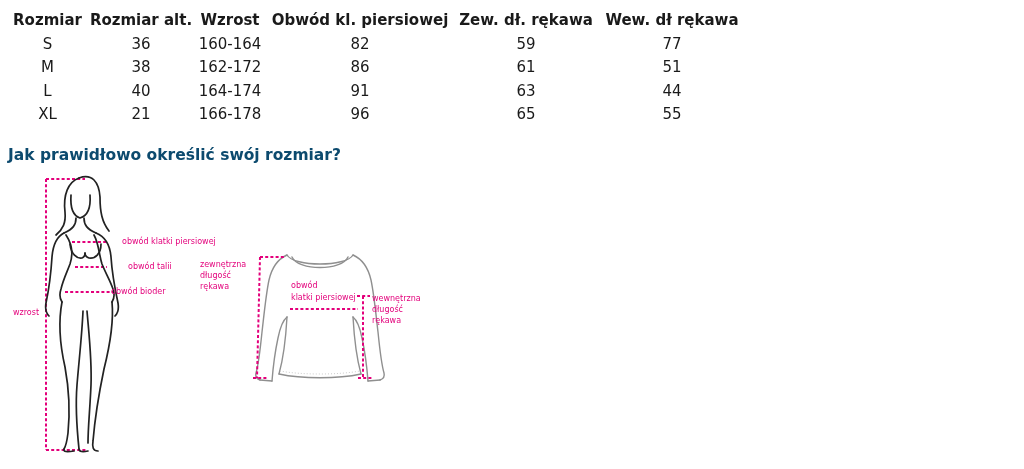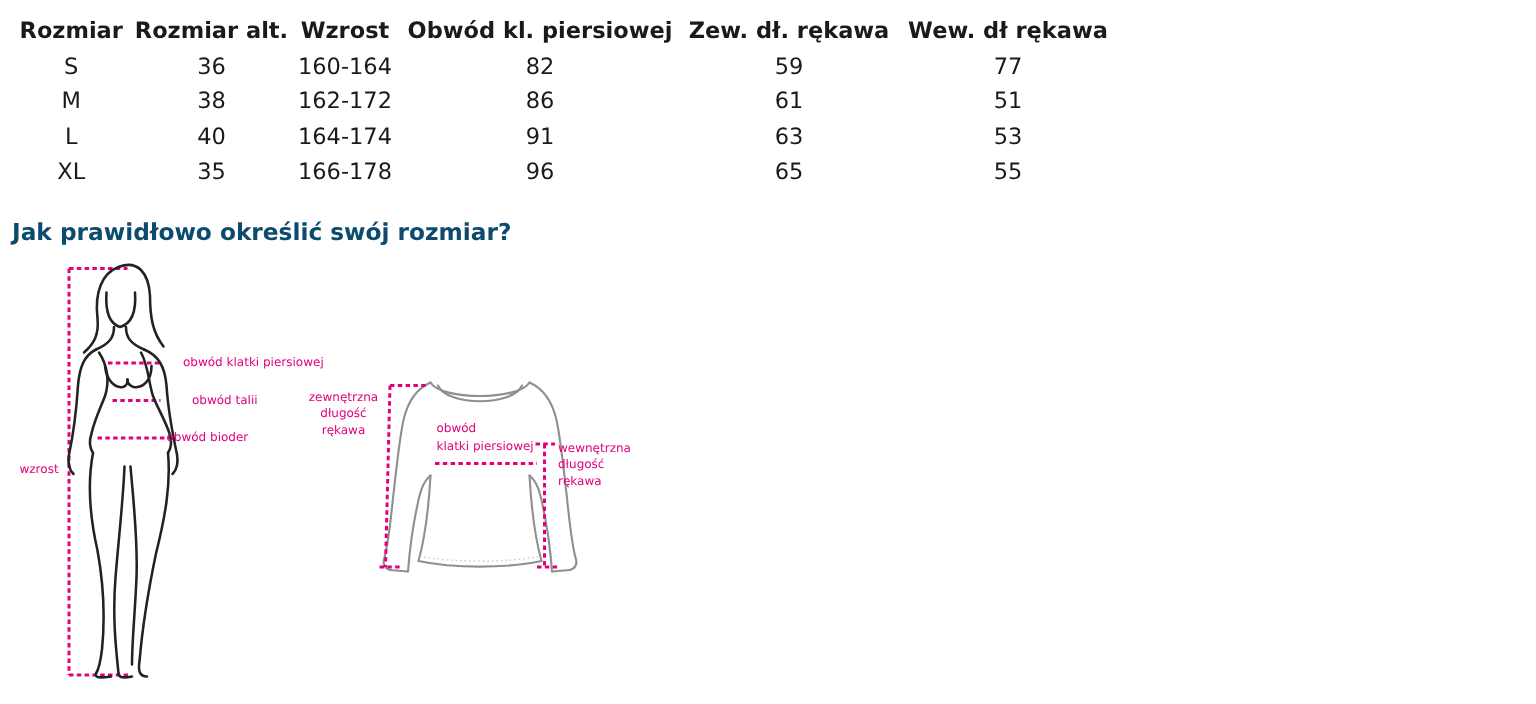--- a/index.html
+++ b/index.html
@@ -19,21 +19,21 @@
   h2.section-heading {
     position:absolute; left:8px; top:146px; margin:0;
     font-size:15.5px; font-weight:bold; color:#0c4a6e;
   }
   .diagram-svg { position:absolute; }
   .plabel {
     position:absolute; color:#e3007b; font-size:8px; line-height:11px;
     white-space:pre-line; letter-spacing:0;
   }
   .plabel.center { text-align:left; line-height:12px; }
-  .plabel.right  { text-align:center; }
+  .plabel.right  { text-align:left; }
   .pk  { stroke:#e3007b; stroke-width:2;   fill:none; stroke-dasharray:3 2.2; }
   .fig { stroke:#222222; stroke-width:1.7; fill:none; stroke-linecap:round; }
   .sh  { stroke:#8f8f8f; stroke-width:1.4; fill:none; stroke-linecap:round; }
   .shx { stroke:#cccccc; stroke-width:1;   fill:none; stroke-dasharray:1 2; }
 </style>
 </head>
 <body>
 
 <div class="screen">
 
@@ -72,25 +72,25 @@
         <td>86</td>
         <td>61</td>
         <td>51</td>
       </tr>
       <tr>
         <td>L</td>
         <td>40</td>
         <td>164-174</td>
         <td>91</td>
         <td>63</td>
-        <td>53</td>
+        <td>44</td>
       </tr>
       <tr>
         <td>XL</td>
-        <td>35</td>
+        <td>21</td>
         <td>166-178</td>
         <td>96</td>
         <td>65</td>
         <td>55</td>
       </tr>
     </tbody>
   </table>
 
   <h2 class="section-heading">Jak prawidłowo określić swój rozmiar?</h2>
 

